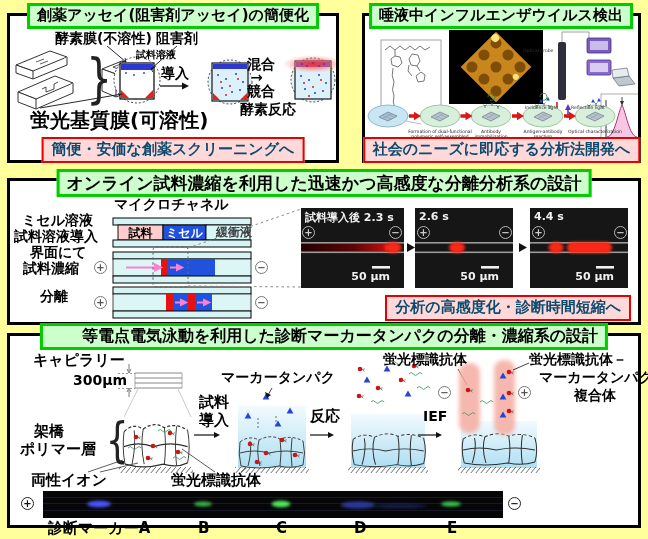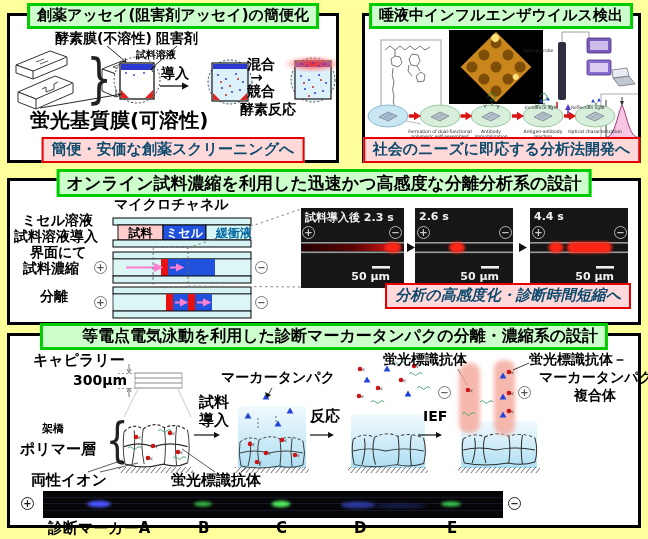--- a/index.html
+++ b/index.html
@@ -323,41 +323,41 @@
         <ellipse cx="546" cy="66.5" rx="7.5" ry="5.5" fill="#FF2713" filter="url(#bl1)"></ellipse>
         <rect x="557" y="61" width="45" height="11" rx="5.5" fill="#FF2713" filter="url(#bl1)"></rect>
         <rect x="586" y="85" width="18" height="2.6" fill="#EFEFEF"></rect>
       </g>
     </svg>
     <div class="lbl" style="left:104px;top:16px;font-size:14px;">マイクロチャネル</div>
     <div class="lbl" style="left:12px;top:32px;font-size:14px;">ミセル溶液</div>
     <div class="lbl" style="left:4px;top:48px;font-size:14px;">試料溶液導入</div>
     <div class="seg" style="left:108px;width:45px;color:#000;">試料</div>
     <div class="seg" style="left:153px;width:43px;color:#FFF;">ミセル</div>
-    <div class="seg" style="left:196px;width:56px;color:#0369a1;">緩衝液</div>
+    <div class="seg" style="left:196px;width:56px;color:#404040;font-family:Liberation Mono, monospace;">緩衝液</div>
     <div class="lbl" style="left:20px;top:64px;font-size:14px;">界面にて</div>
     <div class="lbl" style="left:13px;top:80px;font-size:14px;">試料濃縮</div>
     <div class="lbl" style="left:30px;top:108px;font-size:14px;">分離</div>
     <div class="electrode e-gray" style="left:84px;top:80px;">+</div>
     <div class="electrode e-gray" style="left:245px;top:80px;">−</div>
     <div class="electrode e-gray" style="left:84px;top:115px;">+</div>
     <div class="electrode e-gray" style="left:245px;top:115px;">−</div>
     <div class="mtime" style="left:295px;top:29px;">試料導入後 2.3 s</div>
     <div class="mtime" style="left:409px;top:29px;">2.6 s</div>
     <div class="mtime" style="left:524px;top:29px;">4.4 s</div>
     <div class="electrode e-light" style="left:292px;top:45px;">+</div>
     <div class="electrode e-light" style="left:379px;top:45px;">−</div>
     <div class="electrode e-light" style="left:407px;top:45px;">+</div>
     <div class="electrode e-light" style="left:489px;top:45px;">−</div>
     <div class="electrode e-light" style="left:522px;top:45px;">+</div>
     <div class="electrode e-light" style="left:604px;top:45px;">−</div>
     <div class="mscale" style="left:340px;top:89px;">50 μm</div>
     <div class="mscale" style="left:449px;top:89px;">50 μm</div>
     <div class="mscale" style="left:564px;top:89px;">50 μm</div>
-    <div class="callout" style="right:7px;top:102px;font-style:italic;">分析の高感度化・診断時間短縮へ</div>
+    <div class="callout" style="right:7px;top:114px;">分析の高感度化・診断時間短縮へ</div>
   </div>
   <div class="gtitle" style="left:324px;top:169px;font-size:17px;">オンライン試料濃縮を利用した迅速かつ高感度な分離分析系の設計</div>
 
   <div class="panel" style="left:7px;top:333px;width:634px;height:195px;">
     <svg class="diagram" width="628" height="189" viewBox="0 0 628 189">
       <defs>
         <linearGradient id="bg2" x1="0" y1="0" x2="0" y2="1">
           <stop offset="0" stop-color="#F2FAFE"></stop>
             <stop offset="1" stop-color="#AEDFF2"></stop>
         </linearGradient>
@@ -487,21 +487,21 @@
           <ellipse cx="193" cy="168" rx="9" ry="2.6" fill="#35B547"></ellipse>
           <ellipse cx="271" cy="168" rx="9.5" ry="3.2" fill="#4FE95B"></ellipse>
           <ellipse cx="348" cy="169" rx="17" ry="3.5" fill="#3746C8" opacity="0.75"></ellipse>
           <ellipse cx="390" cy="170" rx="26" ry="1.8" fill="#283DA8" opacity="0.5"></ellipse>
           <ellipse cx="441" cy="168" rx="10" ry="2.6" fill="#38C94C"></ellipse>
         </g>
       </g>
     </svg>
     <div class="lbl" style="left:23px;top:16px;font-size:15px;">キャピラリー</div>
     <div class="lbl" style="left:63px;top:37px;font-size:14px;">300μm</div>
-    <div class="lbl" style="left:32px;top:87px;font-size:11px;">架橋</div>
+    <div class="lbl" style="left:24px;top:87px;font-size:15px;">架橋</div>
     <div class="lbl" style="left:10px;top:105px;font-size:15px;">ポリマー層</div>
     <div class="brace" style="left:92px;top:80px;font-size:48px;">{</div>
     <div class="lbl" style="left:21px;top:136px;font-size:15px;">両性イオン</div>
     <div class="lbl" style="left:161px;top:136px;font-size:15px;">蛍光標識抗体</div>
     <div class="lbl" style="left:189px;top:58px;font-size:15px;">試料</div>
     <div class="lbl" style="left:189px;top:76px;font-size:15px;">導入</div>
     <div class="lbl" style="left:211px;top:34px;font-size:14px;">マーカータンパク</div>
     <div class="lbl" style="left:300px;top:72px;font-size:15px;">反応</div>
     <div class="lbl" style="left:373px;top:16px;font-size:14px;">蛍光標識抗体</div>
     <div class="lbl" style="left:413px;top:73px;font-size:14px;">IEF</div>

